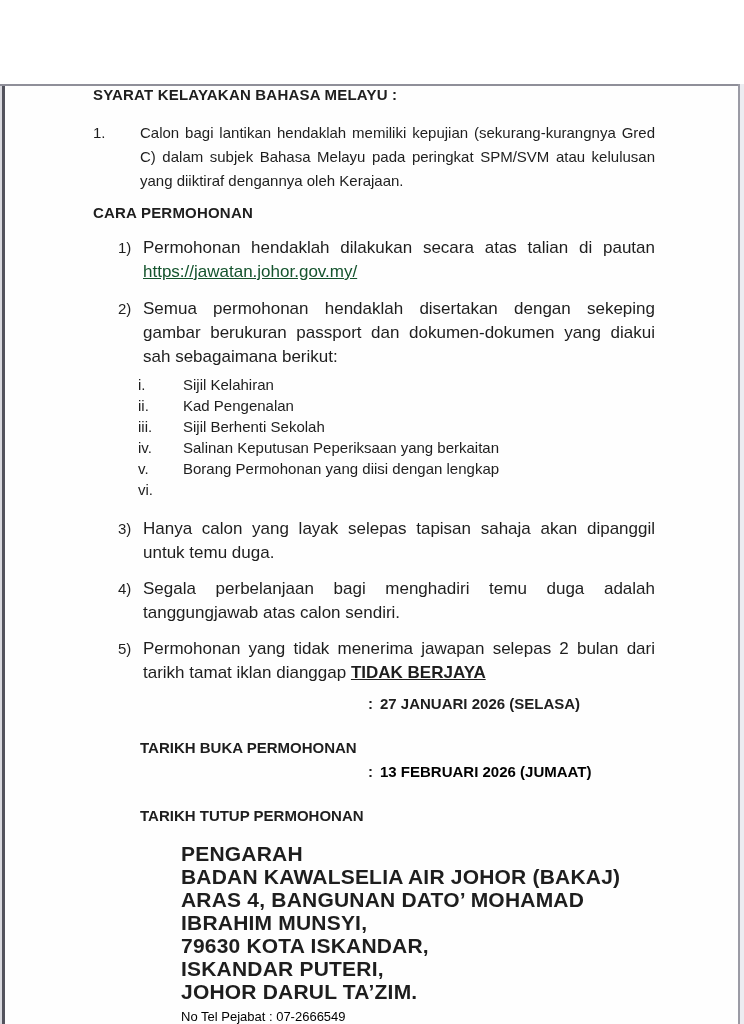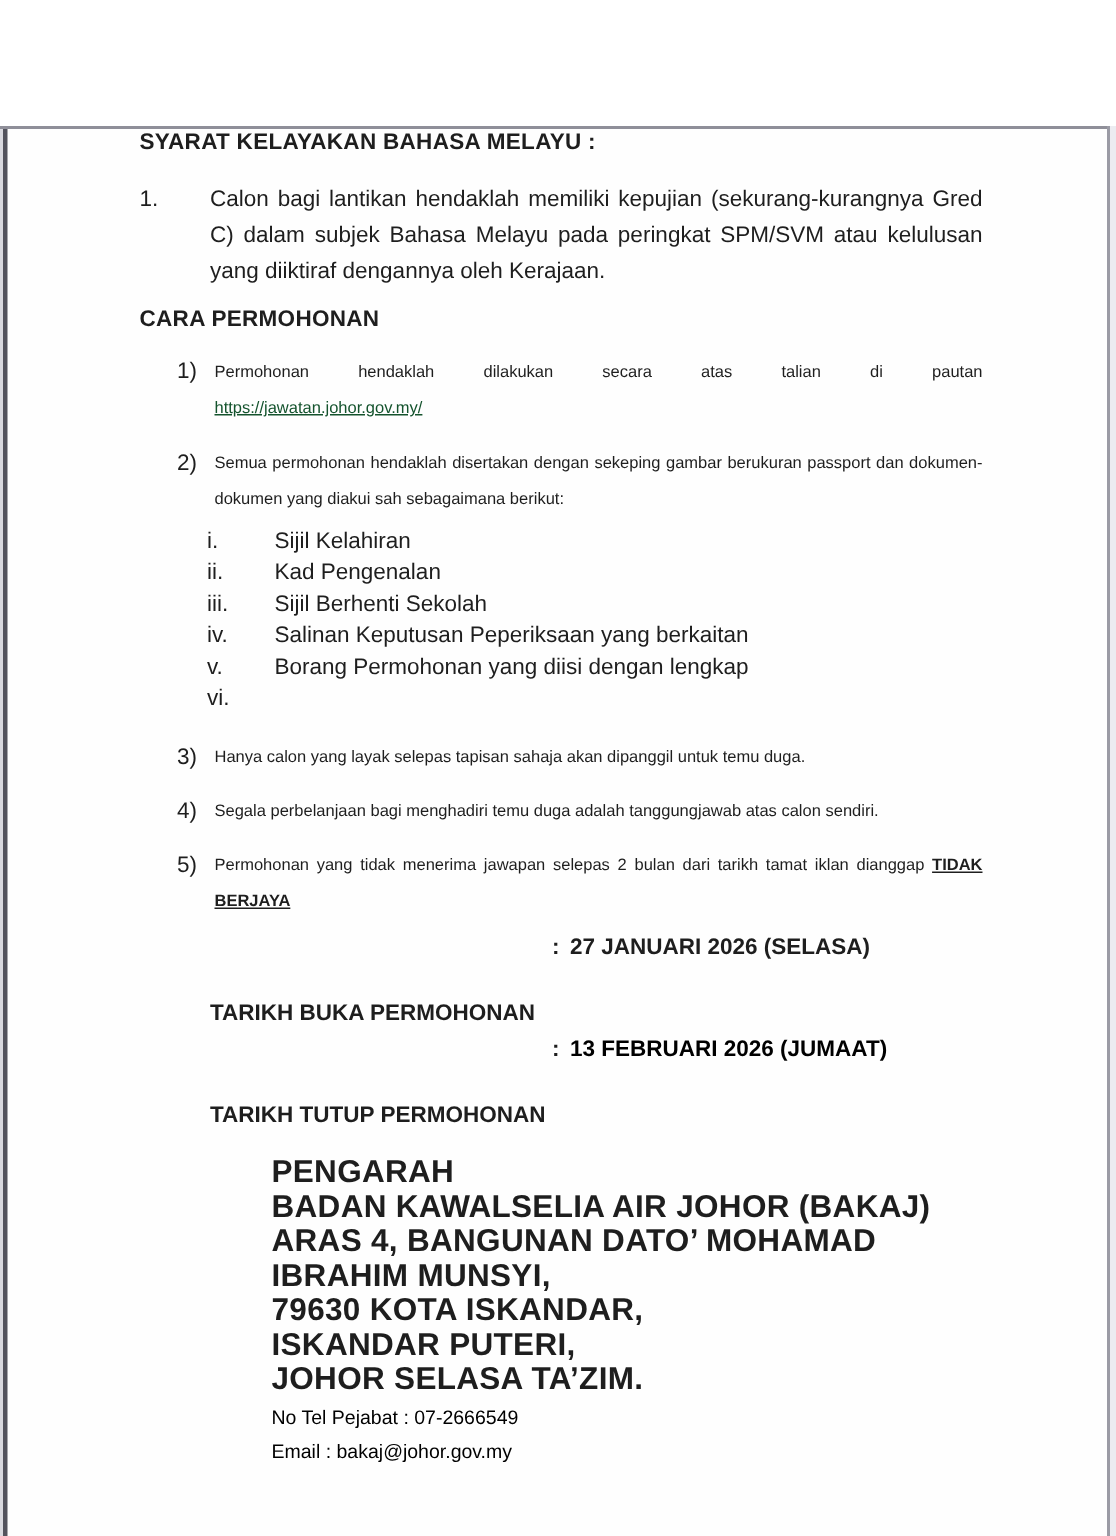--- a/index.html
+++ b/index.html
@@ -28,21 +28,21 @@
 
   .just { text-align: justify; }
   .spread { text-align: justify; text-align-last: justify; }
 
   .item1 { display: flex; margin-top: 15px; }
   .item1 .n1 { flex: none; width: 47px; font-size: 15px; line-height: 24px; }
   .item1 .t  { margin: 0; font-size: 15px; line-height: 24px; }
 
   .step { display: flex; margin-left: 25px; }
   .step .sn { flex: none; width: 25px; font-size: 15px; line-height: 24px; }
-  .step .st { flex: 1; font-size: 11px; line-height: 24px; }
+  .step .st { flex: 1; font-size: 17px; line-height: 24px; }
   .step .st p { margin: 0; }
   .step1 { margin-top: 12px; }
   .step2 { margin-top: 13px; }
   .step3 { margin-top: 17px; }
   .step4 { margin-top: 12px; }
   .step5 { margin-top: 12px; }
 
   a.link { color: #14532d; text-decoration: underline; }
 
   .doclist { margin-top: 5px; margin-left: 45px; }
@@ -158,21 +158,21 @@
         <span class="dval red">13 FEBRUARI 2026 (JUMAAT)</span>
       </div>
     </div>
 
     <div class="address">
       <div>PENGARAH</div>
       <div>BADAN KAWALSELIA AIR JOHOR (BAKAJ)</div>
       <div>ARAS 4, BANGUNAN DATO’ MOHAMAD IBRAHIM MUNSYI,</div>
       <div>79630 KOTA ISKANDAR,</div>
       <div>ISKANDAR PUTERI,</div>
-      <div>JOHOR SELASA TA’ZIM.</div>
+      <div>JOHOR DARUL TA’ZIM.</div>
     </div>
 
     <div class="contact">
       <div>No Tel Pejabat : 07-2666549</div>
       <div>Email : bakaj@johor.gov.my</div>
     </div>
 
   </div>
 </div>
 

